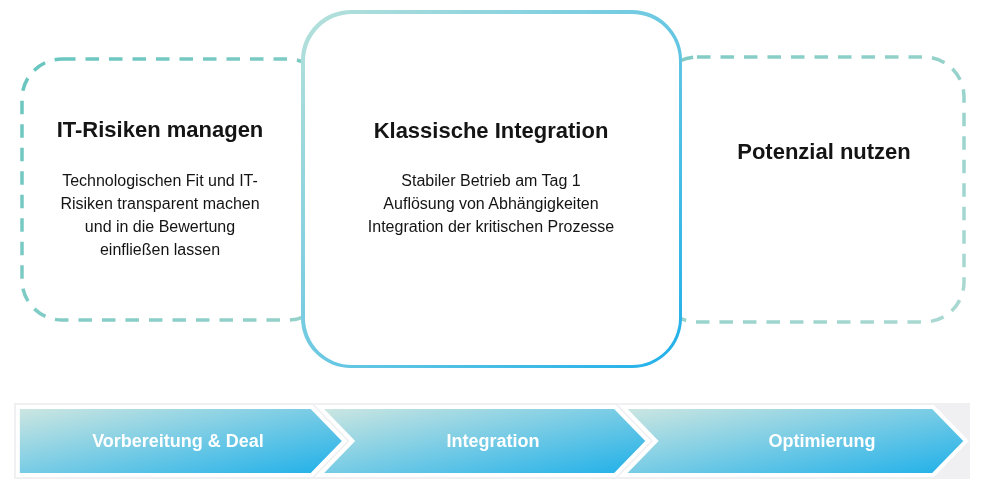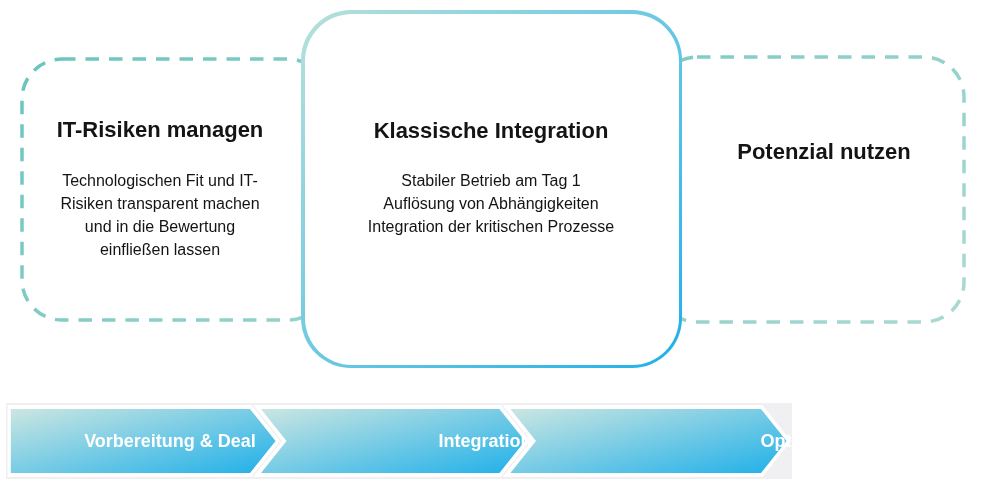--- a/index.html
+++ b/index.html
@@ -28,21 +28,21 @@
   .content-left{left:25px;top:117px;width:270px;}
   .content-center{left:321px;top:118px;width:340px;}
   .content-right{left:690px;top:123px;width:268px;margin-top:16px;}
   .card-title{font-size:22px;line-height:25px;font-weight:bold;margin:0;}
   .card-body{font-size:16px;line-height:23px;margin:0;white-space:pre-line;}
   .content-left  .card-body{margin-top:27px;}
   .content-center .card-body{margin-top:26px;}
   .content-right .card-body{margin-top:30px;}
 
   
-  .banner{position:absolute;left:6px;top:403px;width:786px;height:76px;background:var(--banner-bg);z-index:1;}
+  .banner{position:absolute;left:14px;top:403px;width:956px;height:76px;background:var(--banner-bg);z-index:1;}
   .banner svg{position:absolute;left:0;top:0;width:100%;height:100%;display:block;}
   .phase-label{position:absolute;top:0;height:100%;width:300px;display:flex;align-items:center;justify-content:center;
     color:var(--phase-text);font-size:18px;font-weight:bold;z-index:2;}
   .phase-1{left:14px;}
   .phase-2{left:329px;}
   .phase-3{left:658px;}
 </style>
 </head>
 <body>
 

